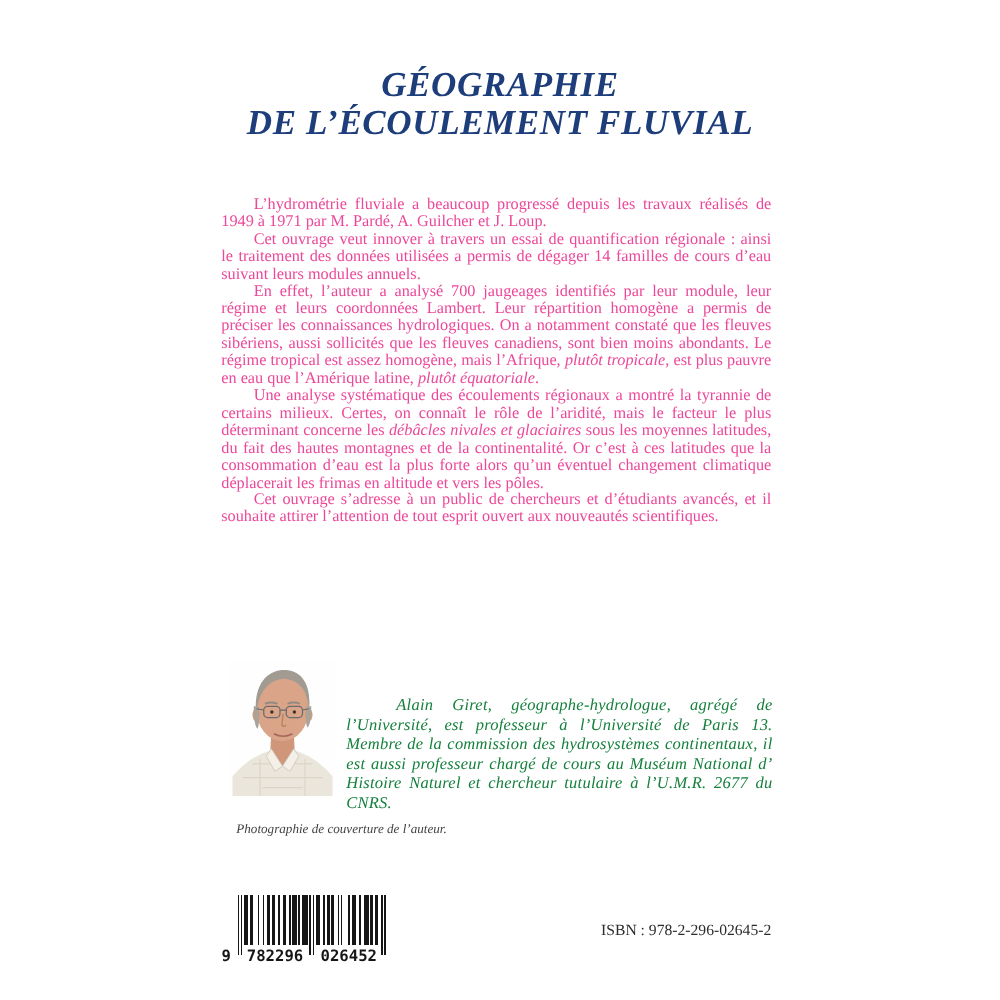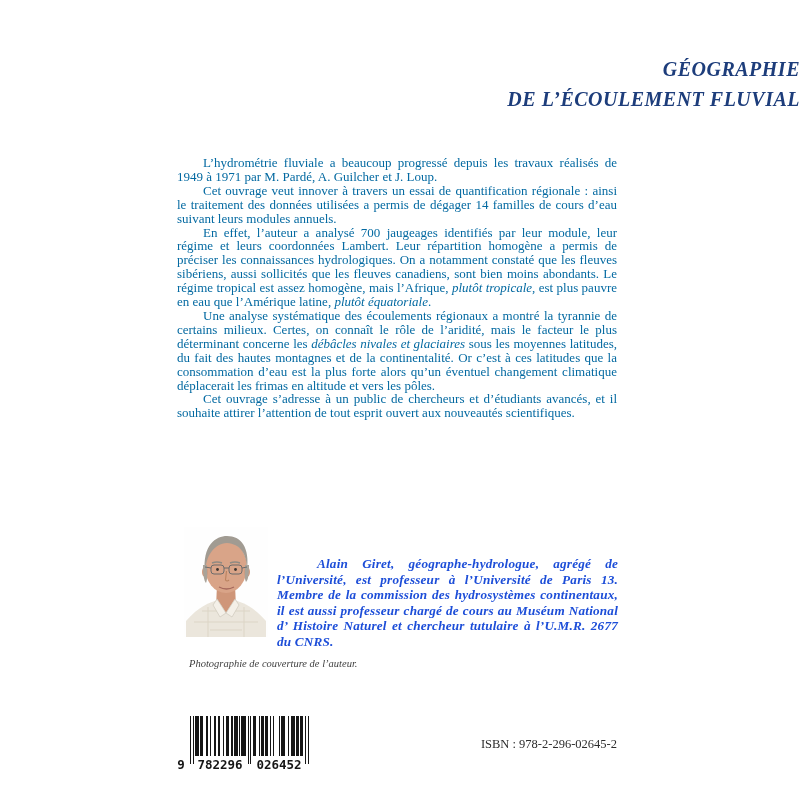--- a/index.html
+++ b/index.html
@@ -1,32 +1,32 @@
 <!DOCTYPE html>
 <html><head>
 <meta charset="utf-8">
 <style>
   html,body { margin:0; padding:0; background:#ffffff; }
   body { width:800px; height:800px; position:relative; font-family:"Liberation Serif", serif; }
   .page { position:absolute; inset:0; background:#ffffff; overflow:hidden; }
 
-  .title-block { position:absolute; top:54px; left:0; width:100%; text-align:right;
-    color:#1d3d7b; font-weight:bold; font-style:italic; font-size:20px; line-height:30px;
+  .title-block { position:absolute; top:54px; left:0; width:100%; text-align:center;
+    color:#1d3d7b; font-weight:bold; font-style:italic; font-size:28px; line-height:30px;
     letter-spacing:0.5px; }
 
   .synopsis { position:absolute; left:177px; top:156px; width:440px;
-    font-size:13px; line-height:13.9px; text-align:justify; color:#0369a1; }
+    font-size:13px; line-height:13.9px; text-align:justify; color:#ec4899; }
   .synopsis p { margin:0; text-indent:26px; }
   .synopsis em { font-style:italic; }
 
   .author-photo { position:absolute; left:184px; top:527px; width:84px; height:110px; }
 
   .bio { position:absolute; left:277px; top:556px; width:341px;
-    font-size:13.2px; line-height:15.6px; font-style:italic; font-weight:bold;
-    text-align:justify; color:#1d4ed8; letter-spacing:0.2px; text-indent:40px; }
+    font-size:13.2px; line-height:15.6px; font-style:italic; font-weight:normal;
+    text-align:justify; color:#15803d; letter-spacing:0.2px; text-indent:40px; }
 
   .photo-caption { position:absolute; left:189px; top:658px;
     font-size:10.5px; font-style:italic; color:#3f3f3f; }
 
   .barcode-wrap { position:absolute; left:172px; top:714px; }
   .barcode-wrap svg { display:block; }
   .barcode-digit { font-family:"DejaVu Sans Mono", monospace; font-size:12.5px;
     font-weight:bold; fill:#161616; }
 
   .isbn-block { position:absolute; right:183px; top:735px; 

